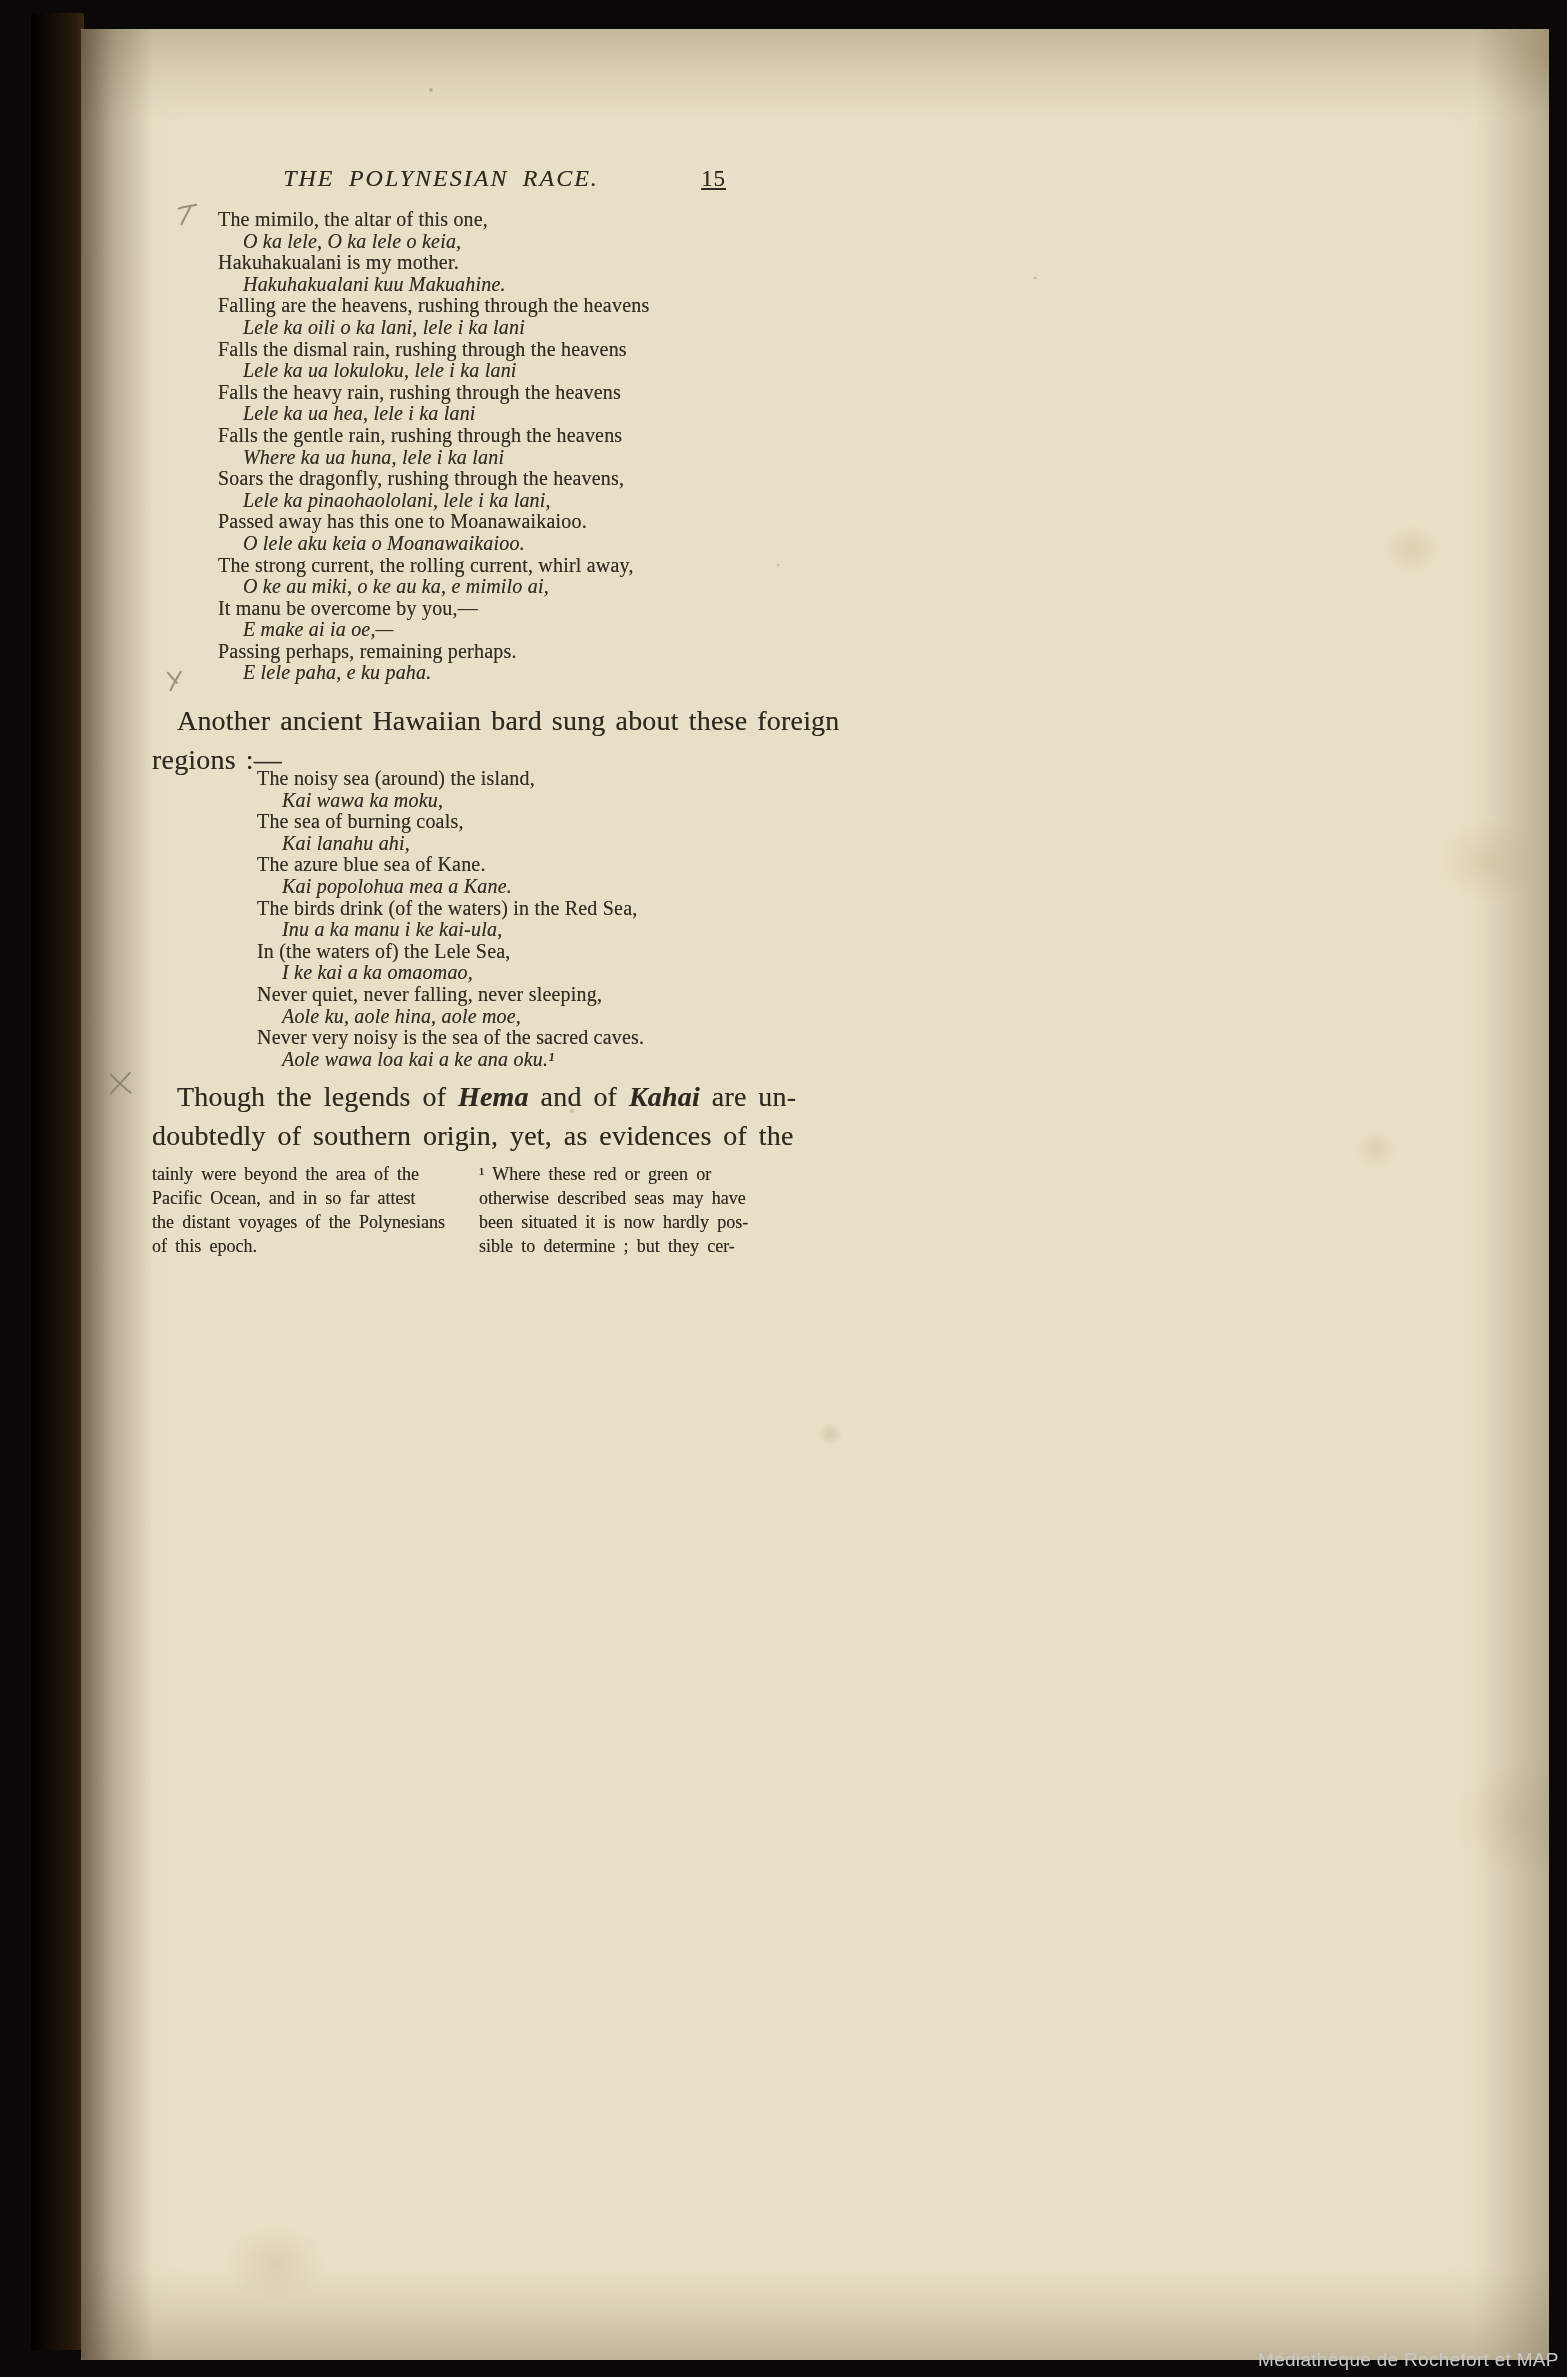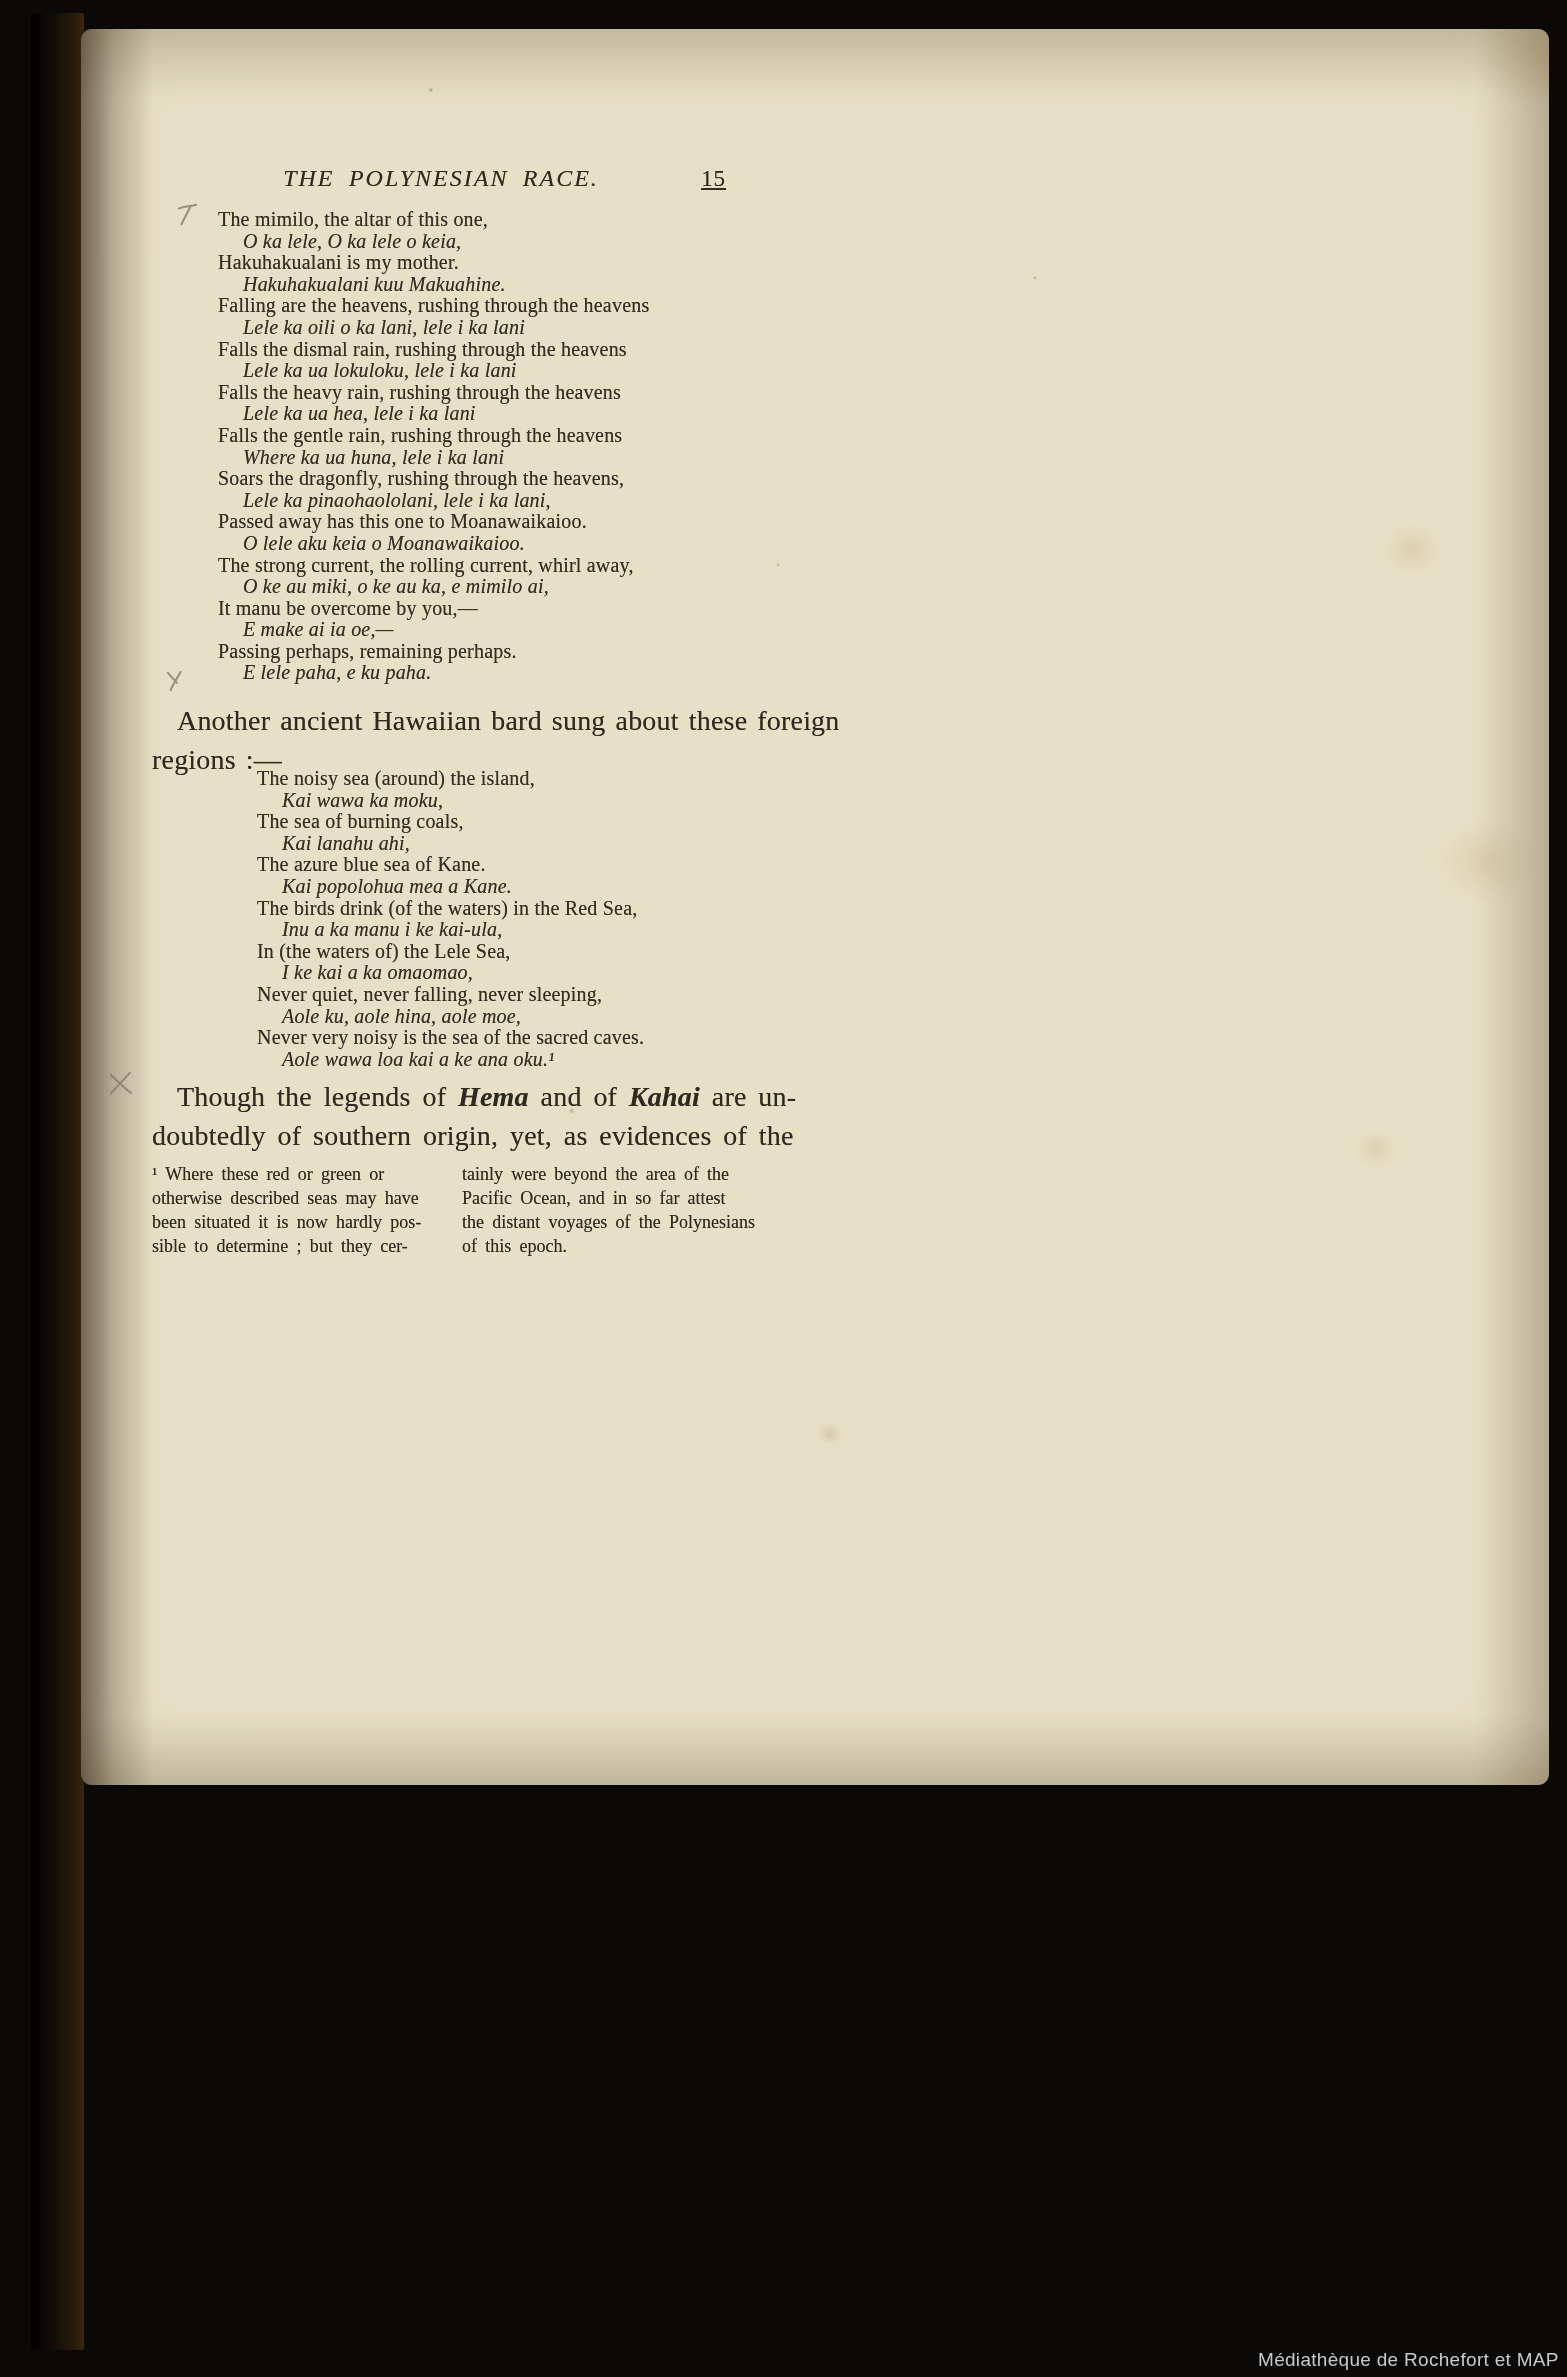--- a/index.html
+++ b/index.html
@@ -23,22 +23,22 @@
     bottom: 27.5px;
     width: 53px;
     background: linear-gradient(90deg, #000000, #150e07 45%, #2a1c0c 85%, #3a2812);
     border-radius: 2.8px;
   }
   .page {
     position: absolute;
     left: 81px;
     top: 29px;
     width: 1468px;
-    height: 1756px;
-    border-radius: 11px;
+    height: 2331px;
+    border-radius: 1px;
     background-color: #e8e0c6;
     background-image:
       radial-gradient(110px 83px at 1468px 27.5px,  rgba(150,115,60,0.20), transparent 70%),
       radial-gradient(42px 37px  at 1331px 520px, rgba(160,120,60,0.16), transparent 70%),
       radial-gradient(73px 61px  at 1405px 832px, rgba(160,120,60,0.15), transparent 70%),
       radial-gradient(31px 27.5px  at 1295px 1120px,rgba(150,110,55,0.14), transparent 70%),
       radial-gradient(18.3px 16.5px  at 749px 1405px, rgba(130,95,50,0.18),  transparent 70%),
       radial-gradient(92px 83px at 1437px 1790px,rgba(150,115,60,0.13), transparent 70%),
       radial-gradient(73px 55px  at 194px 2234px, rgba(120,90,50,0.12),  transparent 70%),
       radial-gradient(3.7px 3.7px    at 350px 61px,   rgba(90,70,40,0.45),   transparent 70%),
@@ -211,28 +211,28 @@
         <div class="line">Never quiet, never falling, never sleeping,</div>
         <div class="line">Aole ku, aole hina, aole moe,</div>
         <div class="line">Never very noisy is the sea of the sacred caves.</div>
         <div class="line">Aole wawa loa kai a ke ana oku.¹</div>
       </div>
 
     <p class="para para2"><span class="seg">Though the legends of </span><span class="seg it">Hema</span><span class="seg"> and of </span><span class="seg it">Kahai</span><span class="seg"> are un-
 doubtedly of southern origin, yet, as evidences of the</span></p>
 
     <div class="footnote">
+      <div class="fn-col fn-right">tainly were beyond the area of the
+Pacific Ocean, and in so far attest
+the distant voyages of the Polynesians
+of this epoch.</div>
       <div class="fn-col fn-left">¹ Where these red or green or
 otherwise described seas may have
 been situated it is now hardly pos-
 sible to determine ; but they cer-</div>
-      <div class="fn-col fn-right">tainly were beyond the area of the
-Pacific Ocean, and in so far attest
-the distant voyages of the Polynesians
-of this epoch.</div>
     </div>
 
     <svg class="pencil-mark" style="left:95px; top:174px;" width="24" height="24" viewBox="0 0 26 26">
       <path d="M3 6 C9 3 15 4 22 2 M16 3 C13 10 9 16 6 23" fill="none" stroke="#7c7668" stroke-width="2.2" stroke-linecap="round"></path>
     </svg>
     <svg class="pencil-mark" style="left:84px; top:640px;" width="24" height="24" viewBox="0 0 26 26">
       <path d="M3 4 C7 9 10 12 13 15 M17 3 C13 10 9 16 6 23" fill="none" stroke="#7c7668" stroke-width="2.2" stroke-linecap="round"></path>
     </svg>
     <svg class="pencil-mark" style="left:26px; top:1040px;" width="27.5" height="27.5" viewBox="0 0 30 30">
       <path d="M4 6 C11 13 18 20 26 26 M25 4 C18 12 11 19 4 27" fill="none" stroke="#7c7668" stroke-width="2" stroke-linecap="round"></path>

